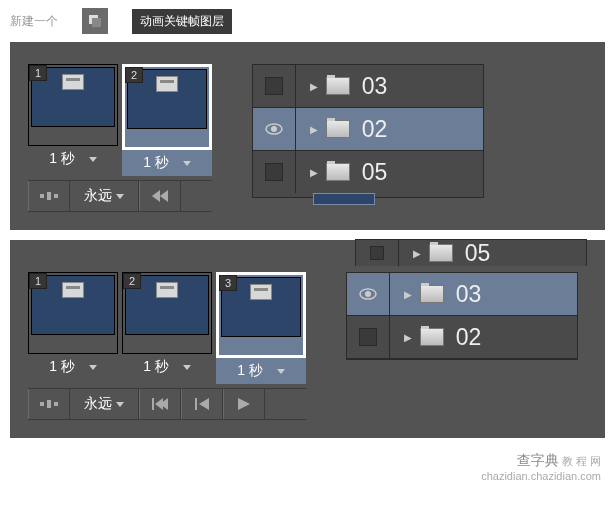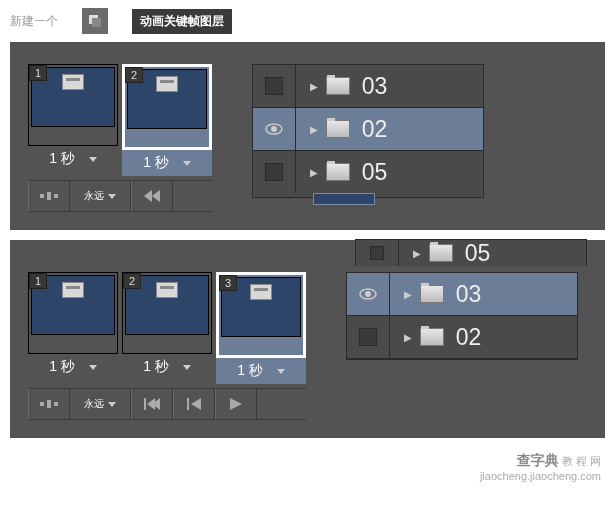--- a/index.html
+++ b/index.html
@@ -1,53 +1,53 @@
 <!DOCTYPE html>
 <html><head>
 <meta charset="utf-8">
 <style>
 body{margin:0;background:#fff;font-family:"Microsoft YaHei",sans-serif;font-size:12px;width:615px}
 .header{padding:8px 10px;color:#999;display:flex;align-items:center;gap:24px}
 .header-icon{width:26px;height:26px;background:#6b6b6b;display:flex;align-items:center;justify-content:center}
 .header-icon svg{width:14px;height:14px}
-.hl{background:#3a3a3a;color:#fff;padding:4px 8px;font-weight:bold}
+.hl{background:#3a3a3a;color:#fff;padding:4px 8px;font-weight:normal}
 .panel{background:#535353;margin:0 10px 10px 10px;padding:22px 18px 18px 18px;position:relative}
 .panel-body{display:flex;align-items:flex-start;gap:40px}
 .timeline{background:#535353}
 .frames-row{display:flex;gap:4px}
 .frame{width:90px;position:relative}
 .thumb-wrap{height:76px;border:1px solid #000;background:#535353;padding:2px;position:relative}
 .thumb-wrap.sel{border:3px solid #fff;background:#6b7d97;padding:2px}
 .thumb{height:58px;background:#2d4568;position:relative;border:1px solid #000}
 .frame-num{position:absolute;top:0;left:0;background:#363636;color:#ddd;font-size:11px;padding:1px 5px;border:1px solid #222;z-index:2}
 .mini-thumb{position:absolute;top:6px;left:50%;transform:translateX(-50%);width:20px;height:14px;background:#d8d8d8;border:1px solid #888}
 .mini-thumb:before{content:"";position:absolute;top:3px;left:3px;right:3px;height:3px;background:#888}
 .duration{text-align:center;color:#fff;font-size:14px;padding:4px 0;display:flex;justify-content:center;align-items:center;gap:14px}
 .duration.sel{background:#6b7d97}
 .tri{width:0;height:0;border-left:4px solid transparent;border-right:4px solid transparent;border-top:5px solid #ccc;display:inline-block}
 .controls{display:flex;align-items:center;margin-top:4px;border-top:1px solid #3a3a3a;border-bottom:1px solid #3a3a3a}
 .ctrl-btn{width:40px;height:30px;background:#535353;border-right:1px solid #3a3a3a;border-left:1px solid #6a6a6a;display:flex;align-items:center;justify-content:center;color:#ccc}
-.loop{color:#fff;font-size:10px;padding:0 14px;display:flex;align-items:center;gap:4px;height:30px;border-right:1px solid #3a3a3a}
+.loop{color:#fff;font-size:14px;padding:0 14px;display:flex;align-items:center;gap:4px;height:30px;border-right:1px solid #3a3a3a}
 .layers{border:1px solid #2a2a2a;min-width:230px}
 .layer-row{display:flex;align-items:center;height:42px;background:#4a4a4a}
 .layer-row:nth-child(2){border-top:1px solid #2a2a2a;border-bottom:1px solid #2a2a2a}
 .layer-row.sel{background:#6b7d97}
 .vis-cell{width:42px;height:42px;border-right:1px solid #2a2a2a;display:flex;align-items:center;justify-content:center}
 .vis-box{width:16px;height:16px;border:1px solid #2a2a2a;background:#3a3a3a}
 .eye{color:#ccc}
 .arrow{color:#ccc;margin:0 8px 0 14px;font-size:10px}
 .folder-icon{width:22px;height:16px;background:linear-gradient(#e8e8e8,#bbb);border:1px solid #777;margin-right:12px;position:relative}
 .folder-icon:before{content:"";position:absolute;top:-3px;left:0;width:8px;height:3px;background:#ccc}
 .layer-name{color:#eee;font-size:23px}
 .thin-bar{height:4px;background:#4a4a4a}
 .thin-fill{width:60px;height:10px;background:#2d4568;margin-left:60px;border:1px solid #7a8aa3}
 .extra-rows{position:absolute;top:-1px;right:18px;width:232px}
 .extra-rows .layer-row{height:26px}
 .watermark{text-align:right;padding:4px 14px;color:#aaa;font-size:11px}
-.watermark b{color:#888;font-size:14px;font-weight:bold}
+.watermark b{color:#888;font-size:14px;font-weight:normal}
 </style>
 </head>
 <body>
 
 <div class="header">
   <span>新建一个</span>
   <span class="header-icon">
     <svg viewBox="0 0 14 14">
         <rect x="1" y="1" width="9" height="9" fill="#ddd"></rect>
         <rect x="4" y="4" width="9" height="9" fill="#888"></rect>
@@ -242,14 +242,14 @@
         <span class="arrow">▶</span>
         <div class="folder-icon"></div>
         <span class="layer-name">02</span>
       </div>
     </div>
   </div>
 </div>
 
 <div class="watermark">
   <b>查字典</b> <span>教 程 网</span><br>
-  <span>jiaocheng.jiaocheng.com</span>
+  <span>chazidian.chazidian.com</span>
 </div>
 
 </body></html>

